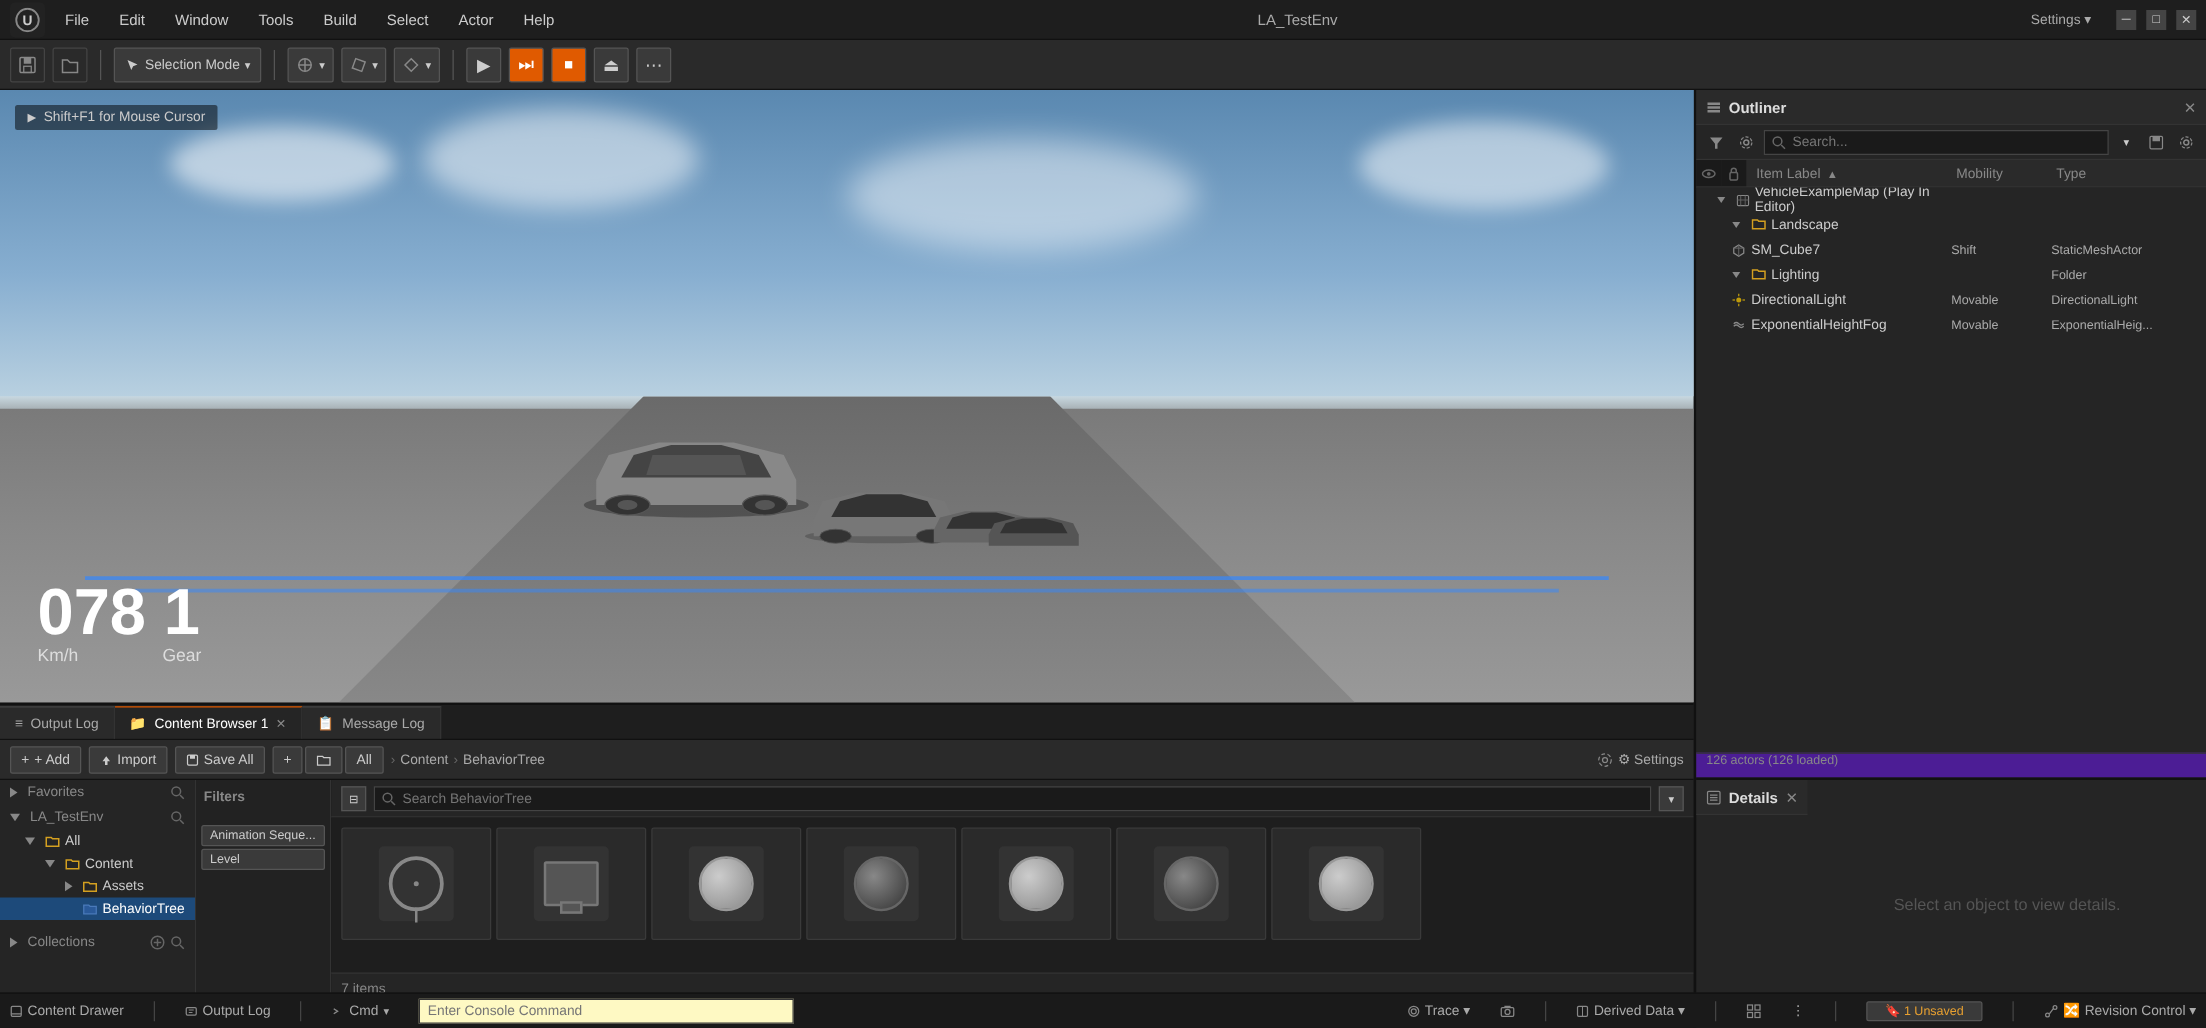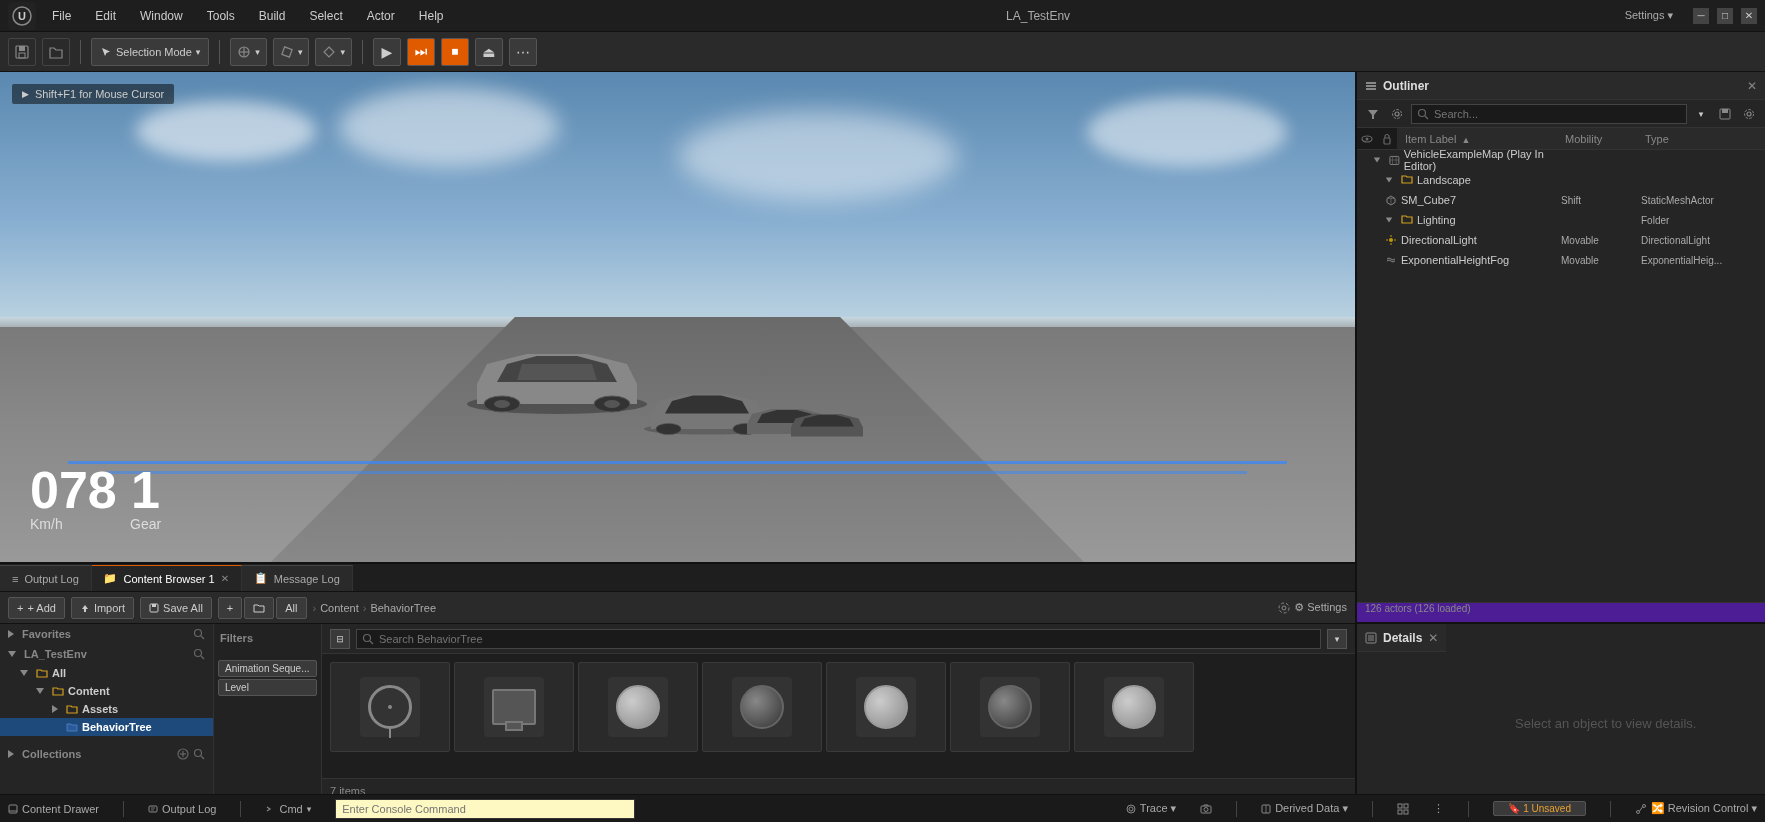--- a/index.html
+++ b/index.html
@@ -217,26 +217,25 @@
     }
 
     #bottom-content {
       flex: 1;
       display: flex;
       overflow: hidden;
     }
 
     
     #cb-sidebar {
-      width: 214px;
+      width: 157px;
       background: #252525;
       border-right: 1px solid #333;
       display: flex; flex-direction: column;
       overflow-y: auto;
-      font-weight: bold;
     }
     .cb-section-header {
       padding: 4px 8px;
       color: #888;
       font-size: 11px;
       display: flex; align-items: center; gap: 4px;
       cursor: pointer;
     }
     .cb-tree-item {
       padding: 3px 8px 3px 20px;

